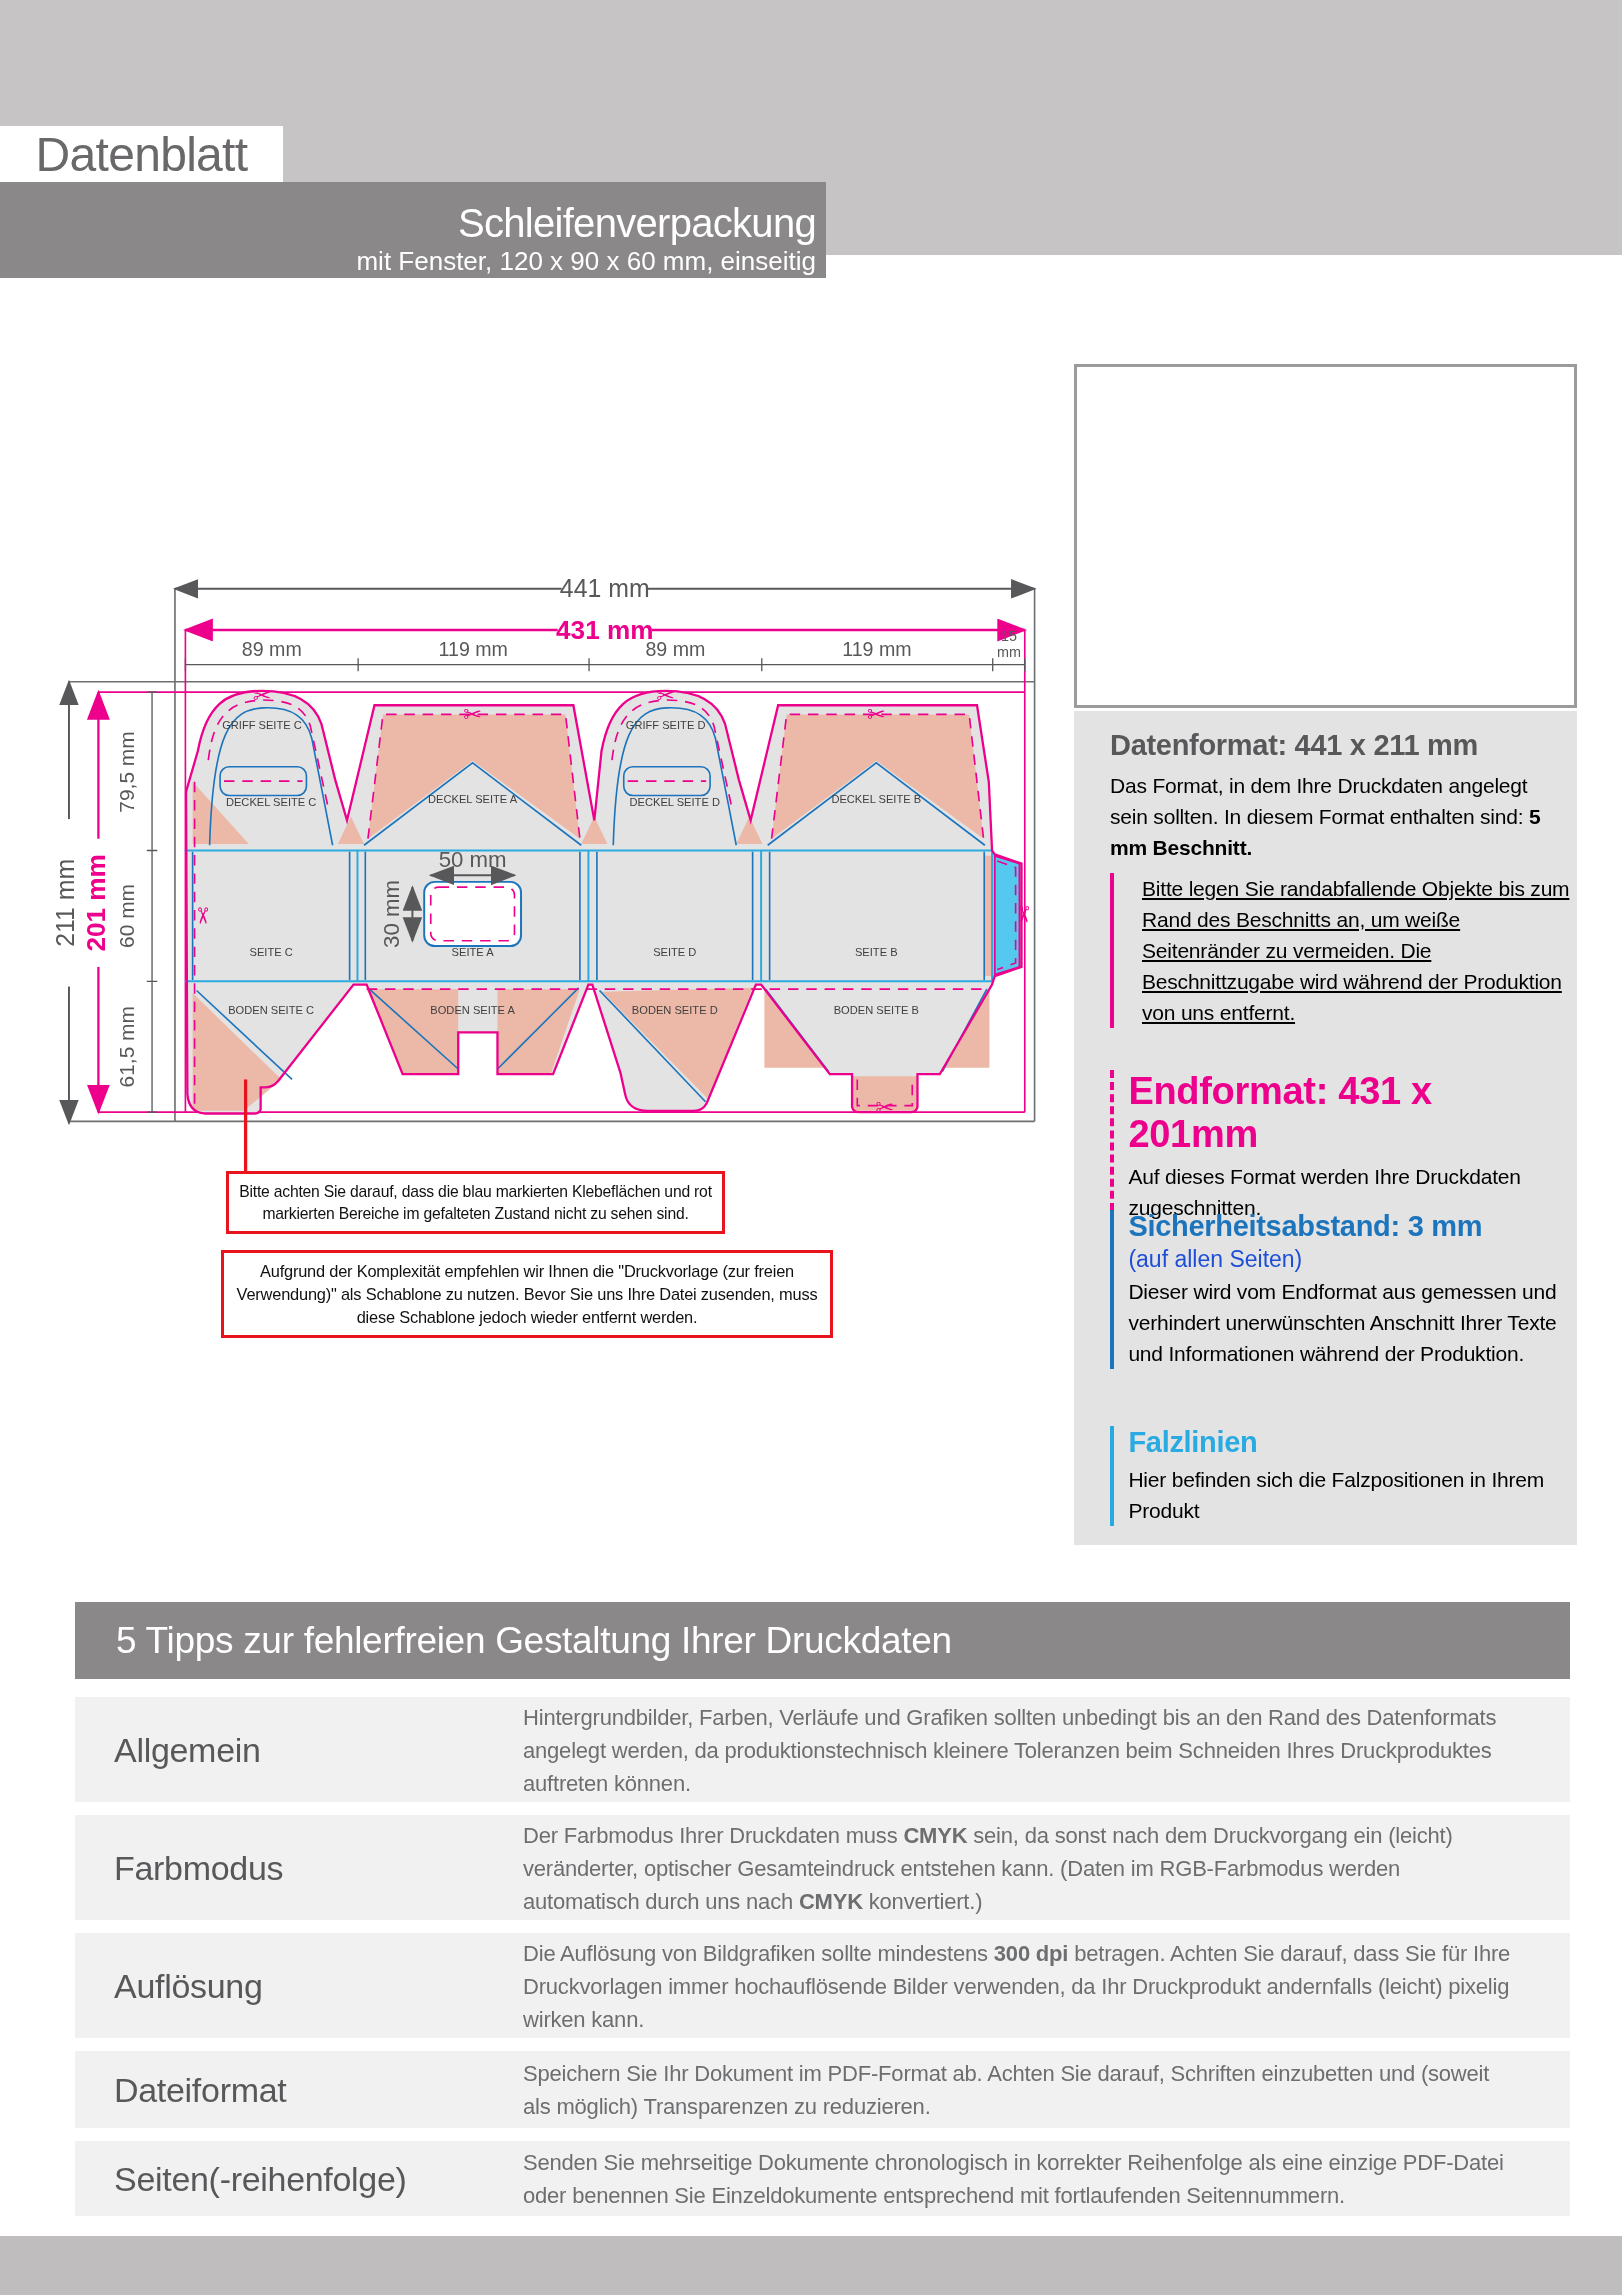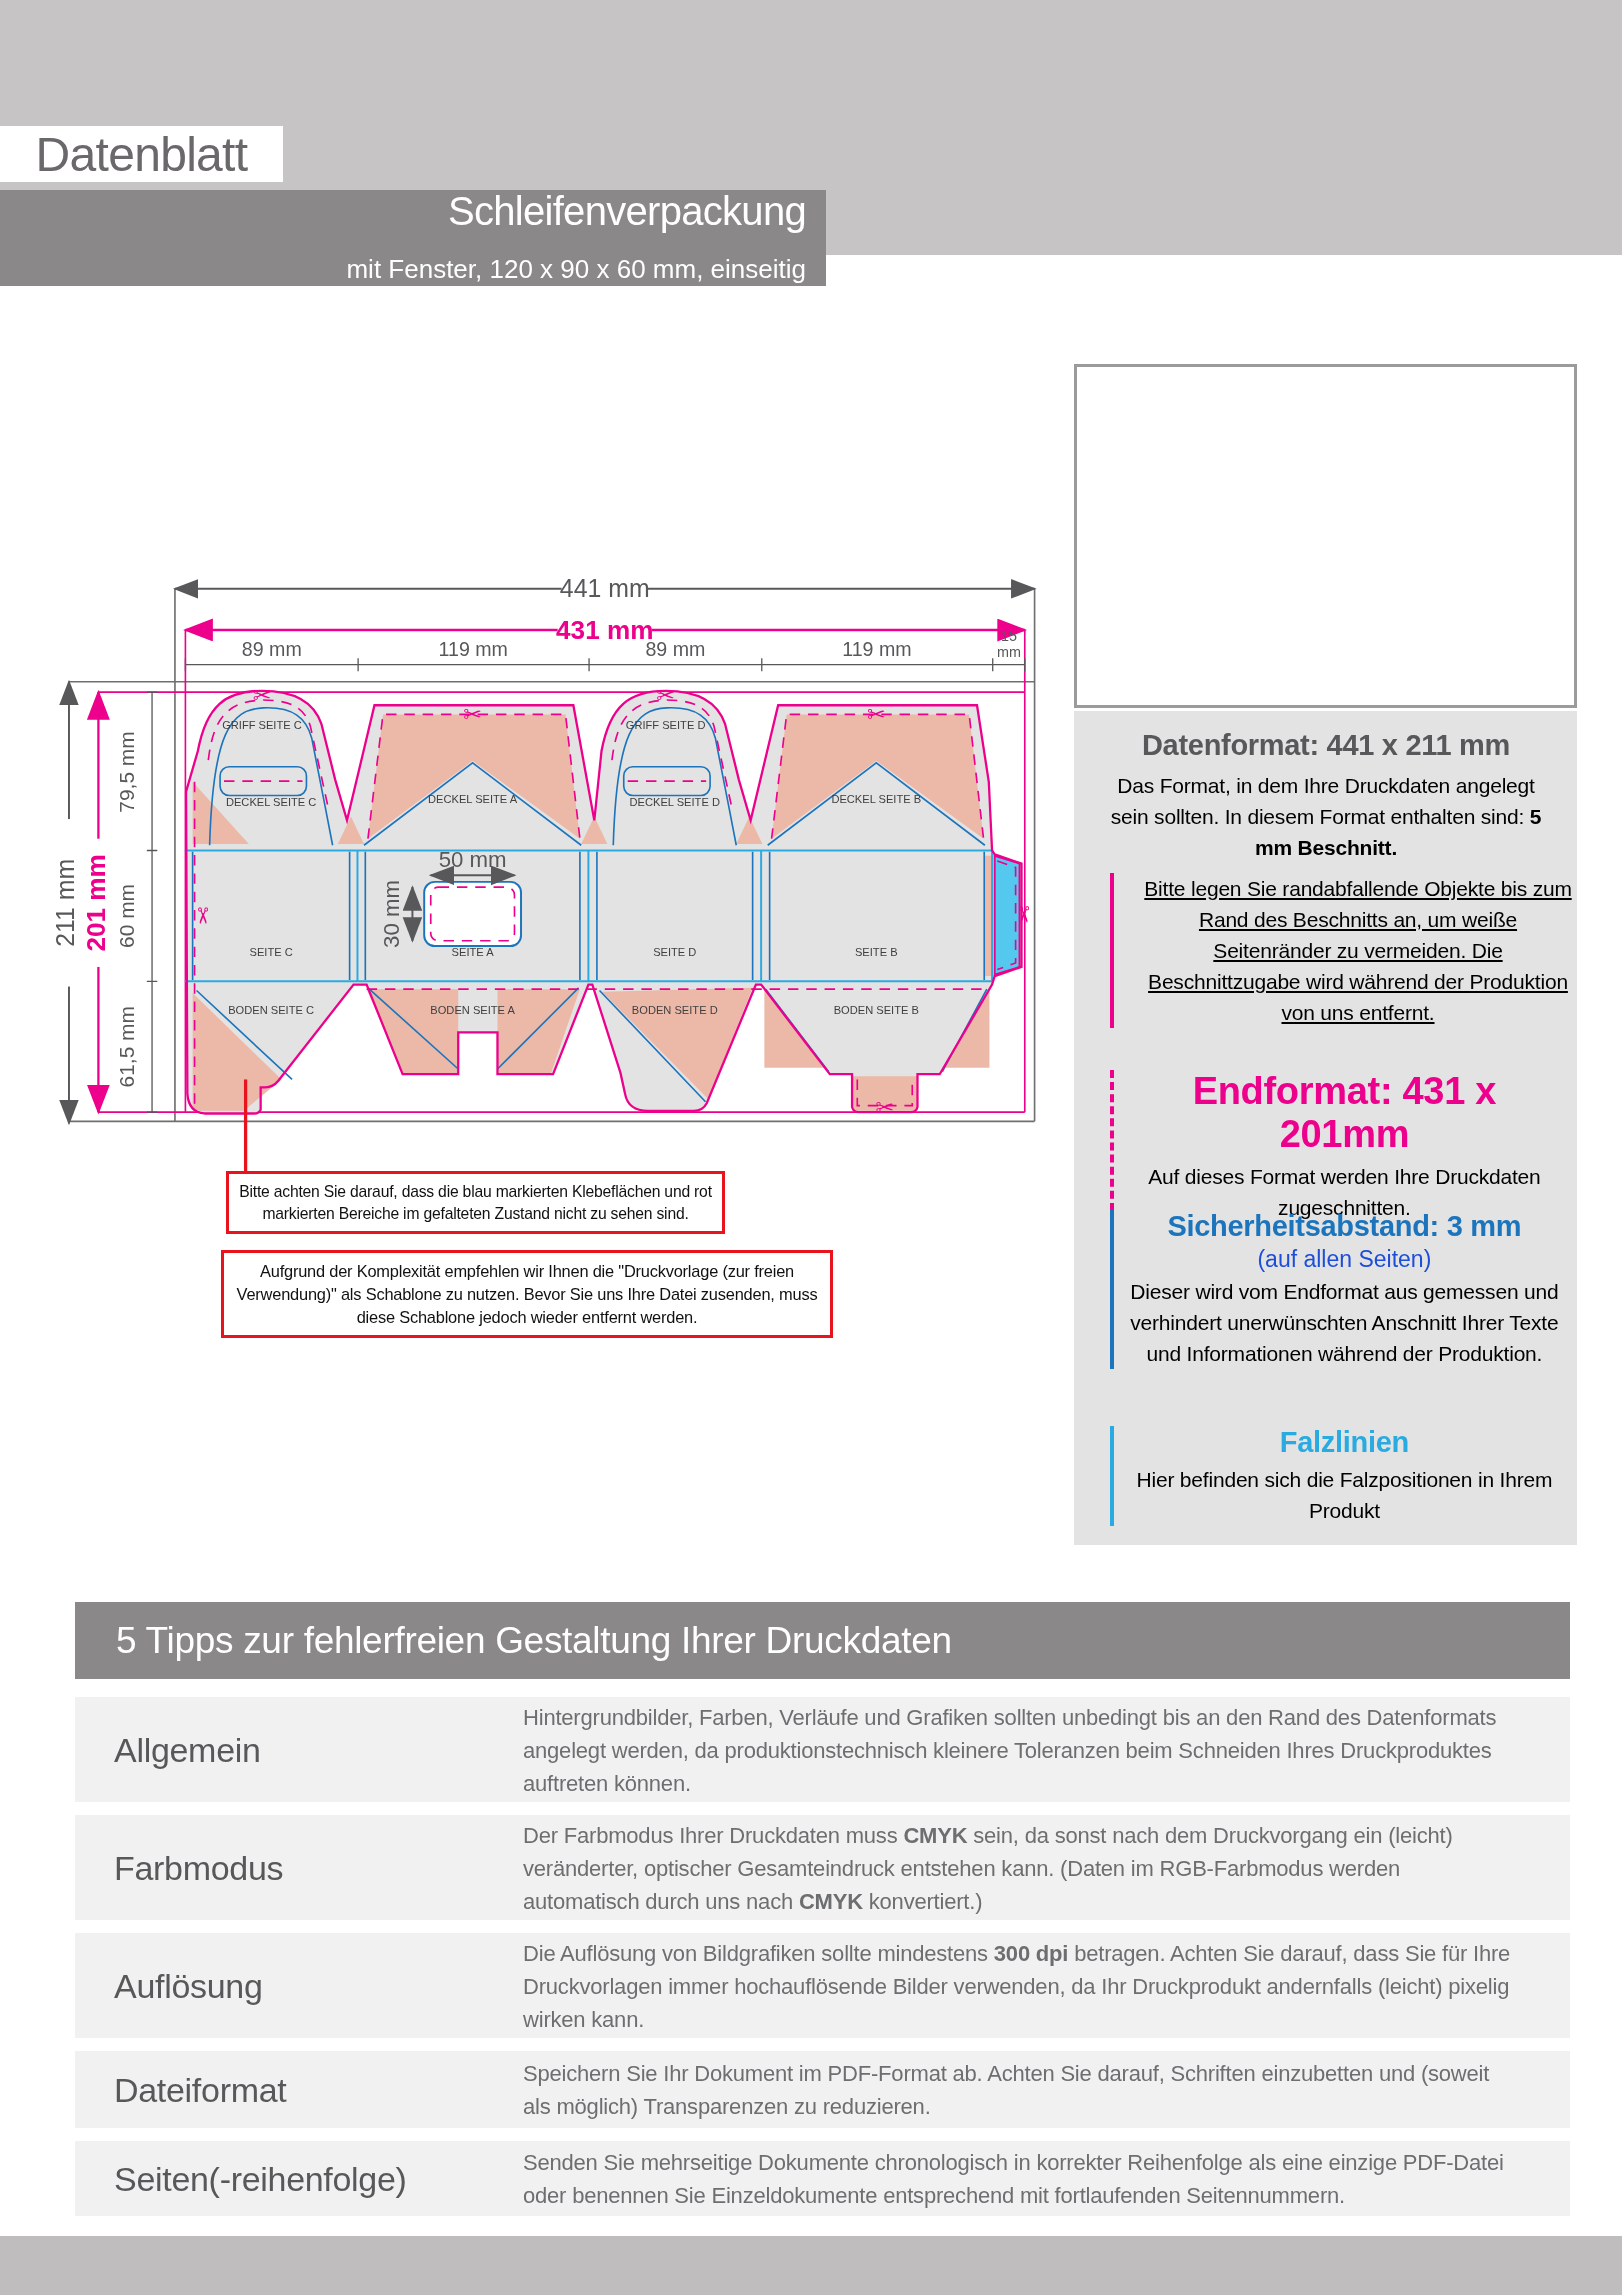--- a/index.html
+++ b/index.html
@@ -5,36 +5,36 @@
   html,body{margin:0;padding:0;}
   body{width:1623px;height:2295px;position:relative;background:#ffffff;
        font-family:"Liberation Sans",sans-serif;overflow:hidden;}
   .abs{position:absolute;}
   
   .topband{left:0;top:0;width:1623px;height:255px;background:#c6c4c5;}
   .badge{left:0;top:126px;width:283px;height:56px;background:#ffffff;
          display:flex;align-items:center;justify-content:center;
          font-size:48px;color:#6a686a;letter-spacing:-0.7px;}
   .darkband{left:0;top:182px;width:826px;height:96px;background:#8a8889;color:#fff;
-            display:flex;flex-direction:column;align-items:flex-end;justify-content:space-between;
-            padding-right:20px;box-sizing:border-box;margin-top:8px;}
+            display:flex;flex-direction:column;align-items:flex-end;justify-content:flex-end;
+            padding-right:10px;box-sizing:border-box;}
   .darkband .t1{font-size:40px;letter-spacing:-0.7px;line-height:43px;}
   .darkband .t2{font-size:26px;line-height:33px;}
   
   .redbox{background:#fff;border:3.3px solid #e8131c;box-sizing:border-box;
           display:flex;align-items:center;justify-content:flex-start;text-align:center;
           color:#111;}
   .redbox1{left:226px;top:1171px;width:499px;height:63px;font-size:15.7px;line-height:21.6px;letter-spacing:-0.2px;}
   .redbox2{left:221px;top:1250px;width:612px;height:88px;font-size:16.4px;line-height:23px;letter-spacing:-0.2px;}
   .redbox .inner{padding:2.6px 6.5px;}
   
   .detailbox{left:1074px;top:364px;width:503px;height:344px;background:#fff;
              border:3.3px solid #9b9b9b;box-sizing:border-box;}
   
-  .infopanel{left:1074px;top:711px;width:503px;height:834px;background:#e4e3e3;text-align:center;}
+  .infopanel{left:1074px;top:711px;width:503px;height:834px;background:#e4e3e3;}
   .infopanel .sec{position:absolute;left:36px;width:432px;}
   .h-dark{font-size:29px;font-weight:bold;color:#58585b;letter-spacing:-0.3px;}
   .h-pink{font-size:38px;font-weight:bold;color:#ec008c;letter-spacing:-0.3px;}
   .h-blue{font-size:29px;font-weight:bold;color:#1c75bc;letter-spacing:-0.3px;}
   .h-cyan{font-size:29px;font-weight:bold;color:#29abe2;letter-spacing:-0.3px;}
   .sub-blue{font-size:23px;color:#1d4ed8;margin-top:2.6px;}
   .para{font-size:21px;line-height:31px;color:#000000;letter-spacing:-0.2px;}
   .bar-pink{border-left:4.6px solid #ec008c;padding-left:28px;text-decoration:underline;}
   .bar-pink-dash{border-left:4.6px dashed #ec008c;padding-left:14.4px;}
   .bar-blue{border-left:4.6px solid #1c75bc;padding-left:14.4px;}

